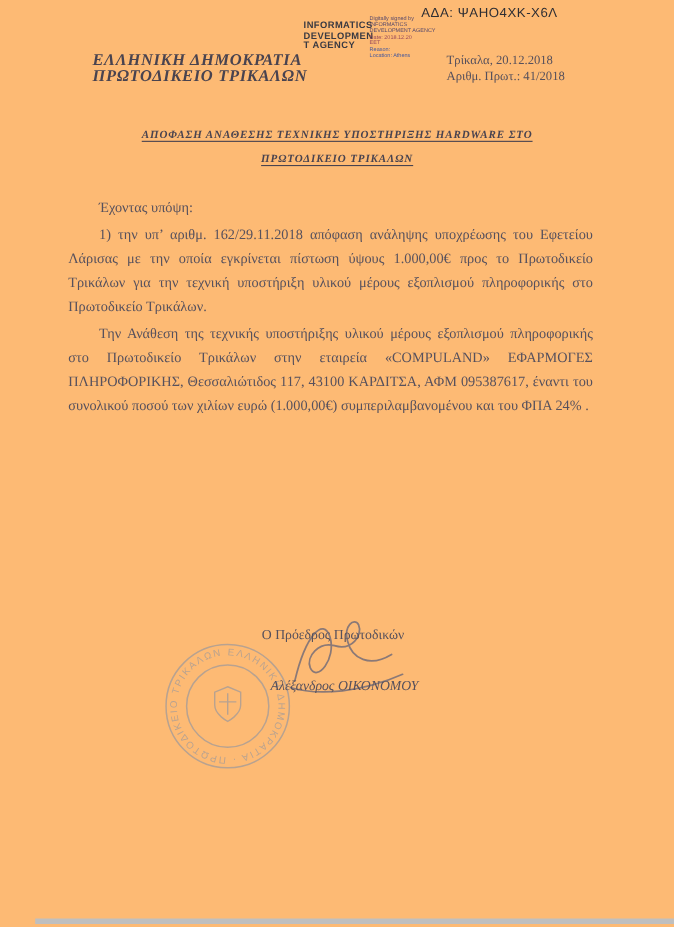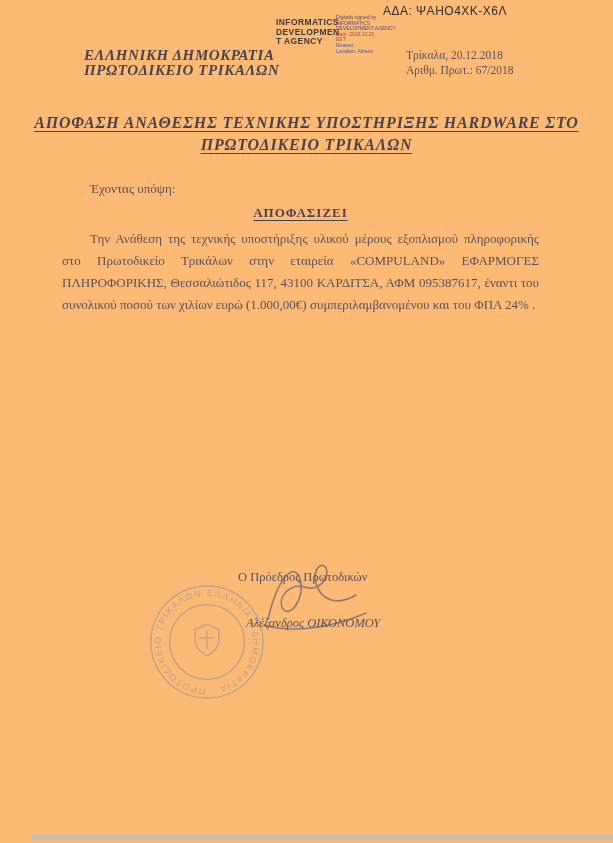--- a/index.html
+++ b/index.html
@@ -41,21 +41,21 @@
   }
   .dateblock{
     position:absolute;top:48px;left:406px;
     font-size:11.5px;line-height:15px;
     color:#56505c;
   }
   
   .title{
     position:absolute;top:112px;left:0;width:100%;
     text-align:center;font-style:italic;font-weight:bold;
-    font-size:16px;line-height:22px;letter-spacing:.8px;
+    font-size:10px;line-height:22px;letter-spacing:.8px;
     color:#49434f;
   }
   .title .u{text-decoration:underline;text-underline-offset:3px;}
   
   .bodytext{
     position:absolute;top:178px;left:62px;right:74px;
     font-size:13px;line-height:22px;
     text-align:justify;color:#57515d;
   }
   .bodytext p{margin:0 0 2px 0;text-indent:28px;}
@@ -107,31 +107,31 @@
     </div>
   </div>
 
   <div class="org">
     <div>ΕΛΛΗΝΙΚΗ ΔΗΜΟΚΡΑΤΙΑ</div>
     <div>ΠΡΩΤΟΔΙΚΕΙΟ ΤΡΙΚΑΛΩΝ</div>
   </div>
 
   <div class="dateblock">
     <div>Τρίκαλα, 20.12.2018</div>
-    <div>Αριθμ. Πρωτ.: 67/2018</div>
+    <div>Αριθμ. Πρωτ.: 41/2018</div>
   </div>
 
   <div class="title">
     <div><span class="u">ΑΠΟΦΑΣΗ ΑΝΑΘΕΣΗΣ ΤΕΧΝΙΚΗΣ ΥΠΟΣΤΗΡΙΞΗΣ HARDWARE ΣΤΟ</span></div>
     <div><span class="u">ΠΡΩΤΟΔΙΚΕΙΟ ΤΡΙΚΑΛΩΝ</span></div>
   </div>
 
   <div class="bodytext">
     <p>Έχοντας υπόψη:</p>
-    <p class="decides">ΑΠΟΦΑΣΙΖΕΙ</p>
+    <p>1) την υπ’ αριθμ. 162/29.11.2018 απόφαση ανάληψης υποχρέωσης του Εφετείου Λάρισας με την οποία εγκρίνεται πίστωση ύψους 1.000,00€ προς το Πρωτοδικείο Τρικάλων για την τεχνική υποστήριξη υλικού μέρους εξοπλισμού πληροφορικής στο Πρωτοδικείο Τρικάλων.</p>
     <p>Την Ανάθεση της τεχνικής υποστήριξης υλικού μέρους εξοπλισμού πληροφορικής στο Πρωτοδικείο Τρικάλων στην εταιρεία «COMPULAND» ΕΦΑΡΜΟΓΕΣ ΠΛΗΡΟΦΟΡΙΚΗΣ, Θεσσαλιώτιδος 117, 43100 ΚΑΡΔΙΤΣΑ, ΑΦΜ 095387617, έναντι του συνολικού ποσού των χιλίων ευρώ (1.000,00€) συμπεριλαμβανομένου και του ΦΠΑ 24% .</p>
   </div>
 
   <svg class="seal" width="118" height="118" viewBox="0 0 120 120">
     <g stroke="#8b93a3" fill="none" stroke-width="1.4">
       <circle cx="60" cy="60" r="57"></circle>
       <circle cx="60" cy="60" r="38"></circle>
     </g>
     <defs>
       <path id="sealArc" d="M 60,13 A 47,47 0 1 1 59.9,13"></path>

